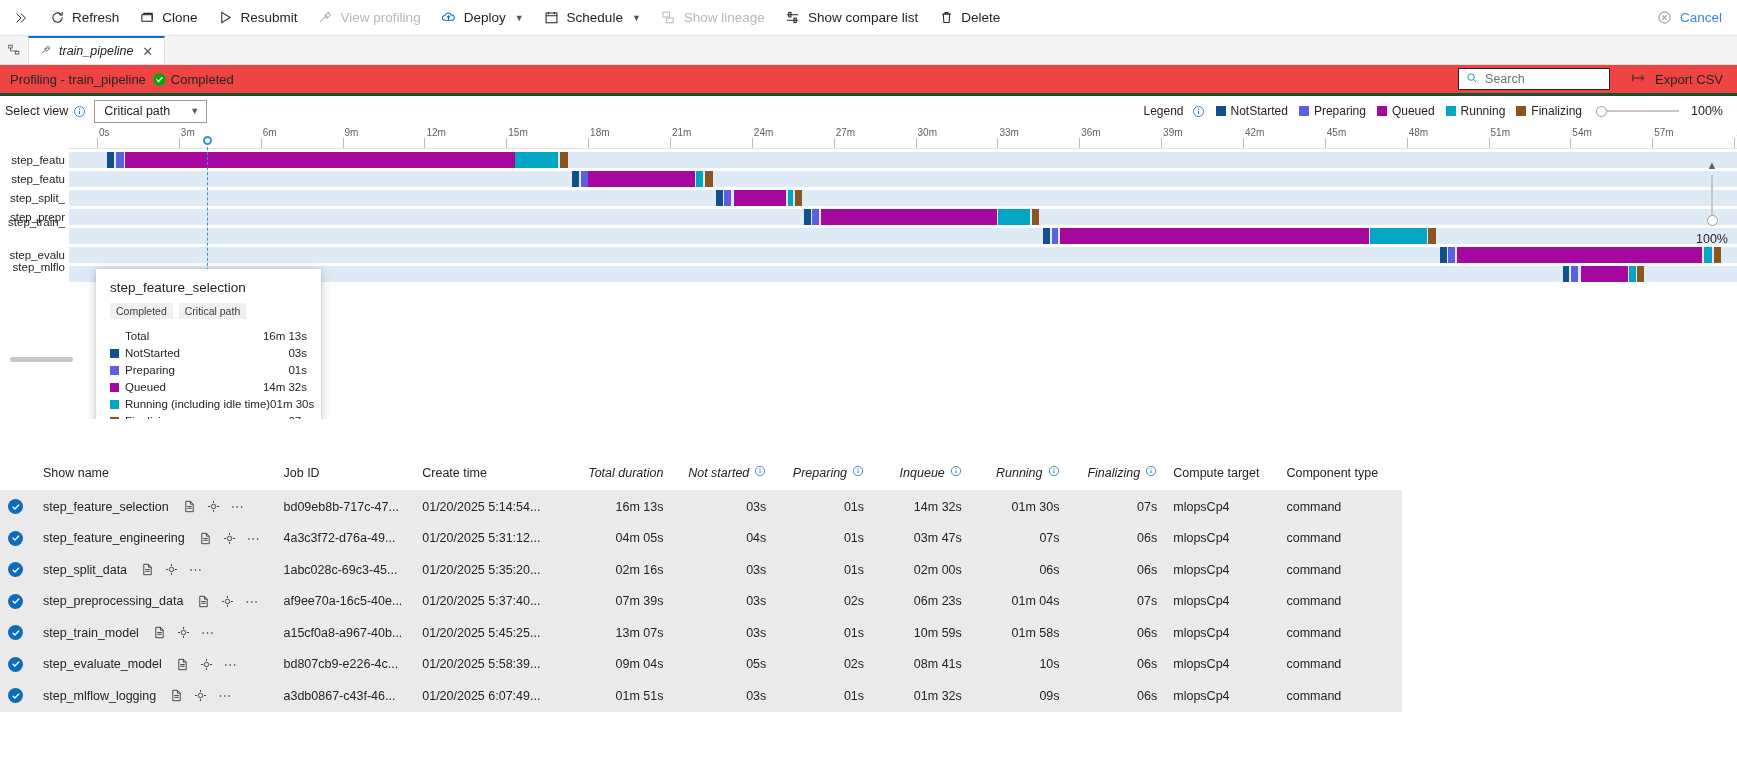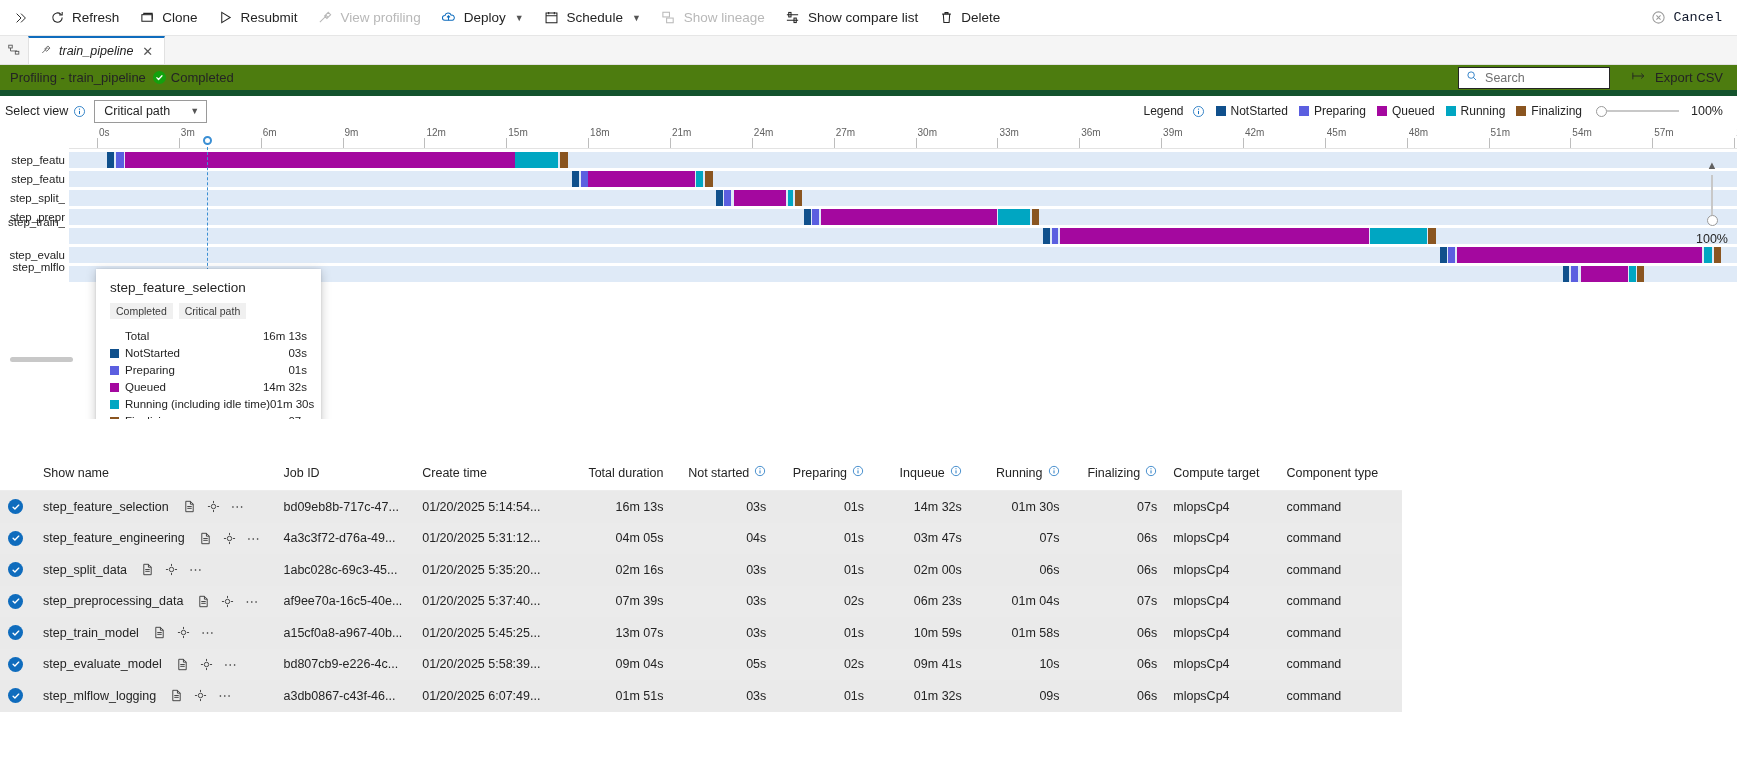--- a/index.html
+++ b/index.html
@@ -20,21 +20,21 @@
   .cmd {
     display: flex; align-items: center; gap: 7px;
     padding: 5px 9px; border-radius: 3px; cursor: pointer;
     color: #242424; white-space: nowrap;
   }
   .cmd.disabled { color: #b8b8b8; cursor: default; }
   .cmd .ic { display: inline-flex; width: 16px; height: 16px; align-items: center; justify-content: center; }
   .cmd .ic svg { display:block; }
   .chev { font-size: 9px; color: #555; margin-left: 2px; }
   .spacer { flex: 1 1 auto; }
-  .cancel { color: #0f172a; font-family: Liberation Mono, monospace; }
+  .cancel { color: #3b82f6; }
 
   
   .tabstrip {
     height: 29px; display: flex; align-items: stretch;
     background: #f5f5f5; border-bottom: 1px solid #e1e1e1;
     font-size: 12.5px;
   }
   .tab-home {
     width: 28px; display: flex; align-items: center; justify-content: center;
     cursor: pointer;
@@ -46,22 +46,22 @@
     border-top: 2px solid #0f6cbd;
     cursor: pointer; position: relative; top: 0;
     max-width: 200px;
   }
   .tab .label { white-space: nowrap; font-style: italic; }
   .tab .close { font-size: 13px; color: #555; padding: 0 2px; cursor: pointer; line-height: 1; }
 
   
   .subhead {
     height: 31px; display: flex; align-items: center;
-    padding: 0 14px 0 10px; font-size: 13px; border-bottom: 6px solid #14532d;
-    background: #4d7c0f;
+    padding: 0 14px 0 10px; font-size: 13px; border-bottom: 3px solid #14532d;
+    background: #ef4444;
   }
   .subhead .title { color: #242424; }
   .statusdot {
     width: 13px; height: 13px; border-radius: 50%;
     background: #13a10e; display: inline-flex; align-items: center; justify-content: center;
     margin: 0 5px 0 7px; flex: 0 0 auto;
   }
   .statusdot svg { display: block; }
   .searchbox {
     display: flex; align-items: center; gap: 7px;
@@ -161,21 +161,21 @@
   table.grid { border-collapse: collapse; width: 1402px; margin-left: 0; font-size: 12.5px; }
   table.grid th {
     text-align: left; font-weight: normal; color: #242424;
     padding: 10px 8px; border-bottom: 1px solid #ededed; white-space: nowrap;
   }
   table.grid th.num, table.grid td.num { text-align: right; }
   table.grid td { padding: 8px; white-space: nowrap; color: #242424; }
   table.grid tbody tr { background: #eaeaea; }
   table.grid tbody tr:nth-child(even) { background: #ebebeb; }
   .th-inner { display: inline-flex; align-items: center; gap: 5px; }
-  .th-inner.r { justify-content: flex-end; }
+  .th-inner.r { justify-content: flex-end; font-style: italic; }
   .chk { width: 15px; height: 15px; border-radius: 50%; background: #0f6cbd; display: inline-flex; align-items: center; justify-content: center; }
   .rowicons { display: inline-flex; align-items: center; gap: 11px; margin-left: 14px; color: #3b3b3b; vertical-align: middle; }
   .rowicons span { cursor: pointer; display: inline-flex; }
   .nodecell { display: flex; align-items: center; }
   .ellip { letter-spacing: 1px; font-size: 13px; color: #444; }
 </style>
 </head>
 <body>
 
 <div class="cmdbar">
@@ -871,21 +871,21 @@
                 </span>
                 <span class="ellip">⋯</span>
               </span>
             </div>
           </td>
           <td>bd807cb9-e226-4c...</td>
           <td>01/20/2025 5:58:39...</td>
           <td class="num">09m 04s</td>
           <td class="num">05s</td>
           <td class="num">02s</td>
-          <td class="num">09m 41s</td>
+          <td class="num">08m 41s</td>
           <td class="num">10s</td>
           <td class="num">06s</td>
           <td>mlopsCp4</td>
           <td>command</td>
         </tr>
         <tr>
           <td><span class="chk">
               <svg width="10" height="10" viewBox="0 0 12 12">
                 <path d="M2.5 6.2l2.2 2.3 4.6-4.8" stroke="#fff" stroke-width="1.6" fill="none" stroke-linecap="round" stroke-linejoin="round"></path>
               </svg>

